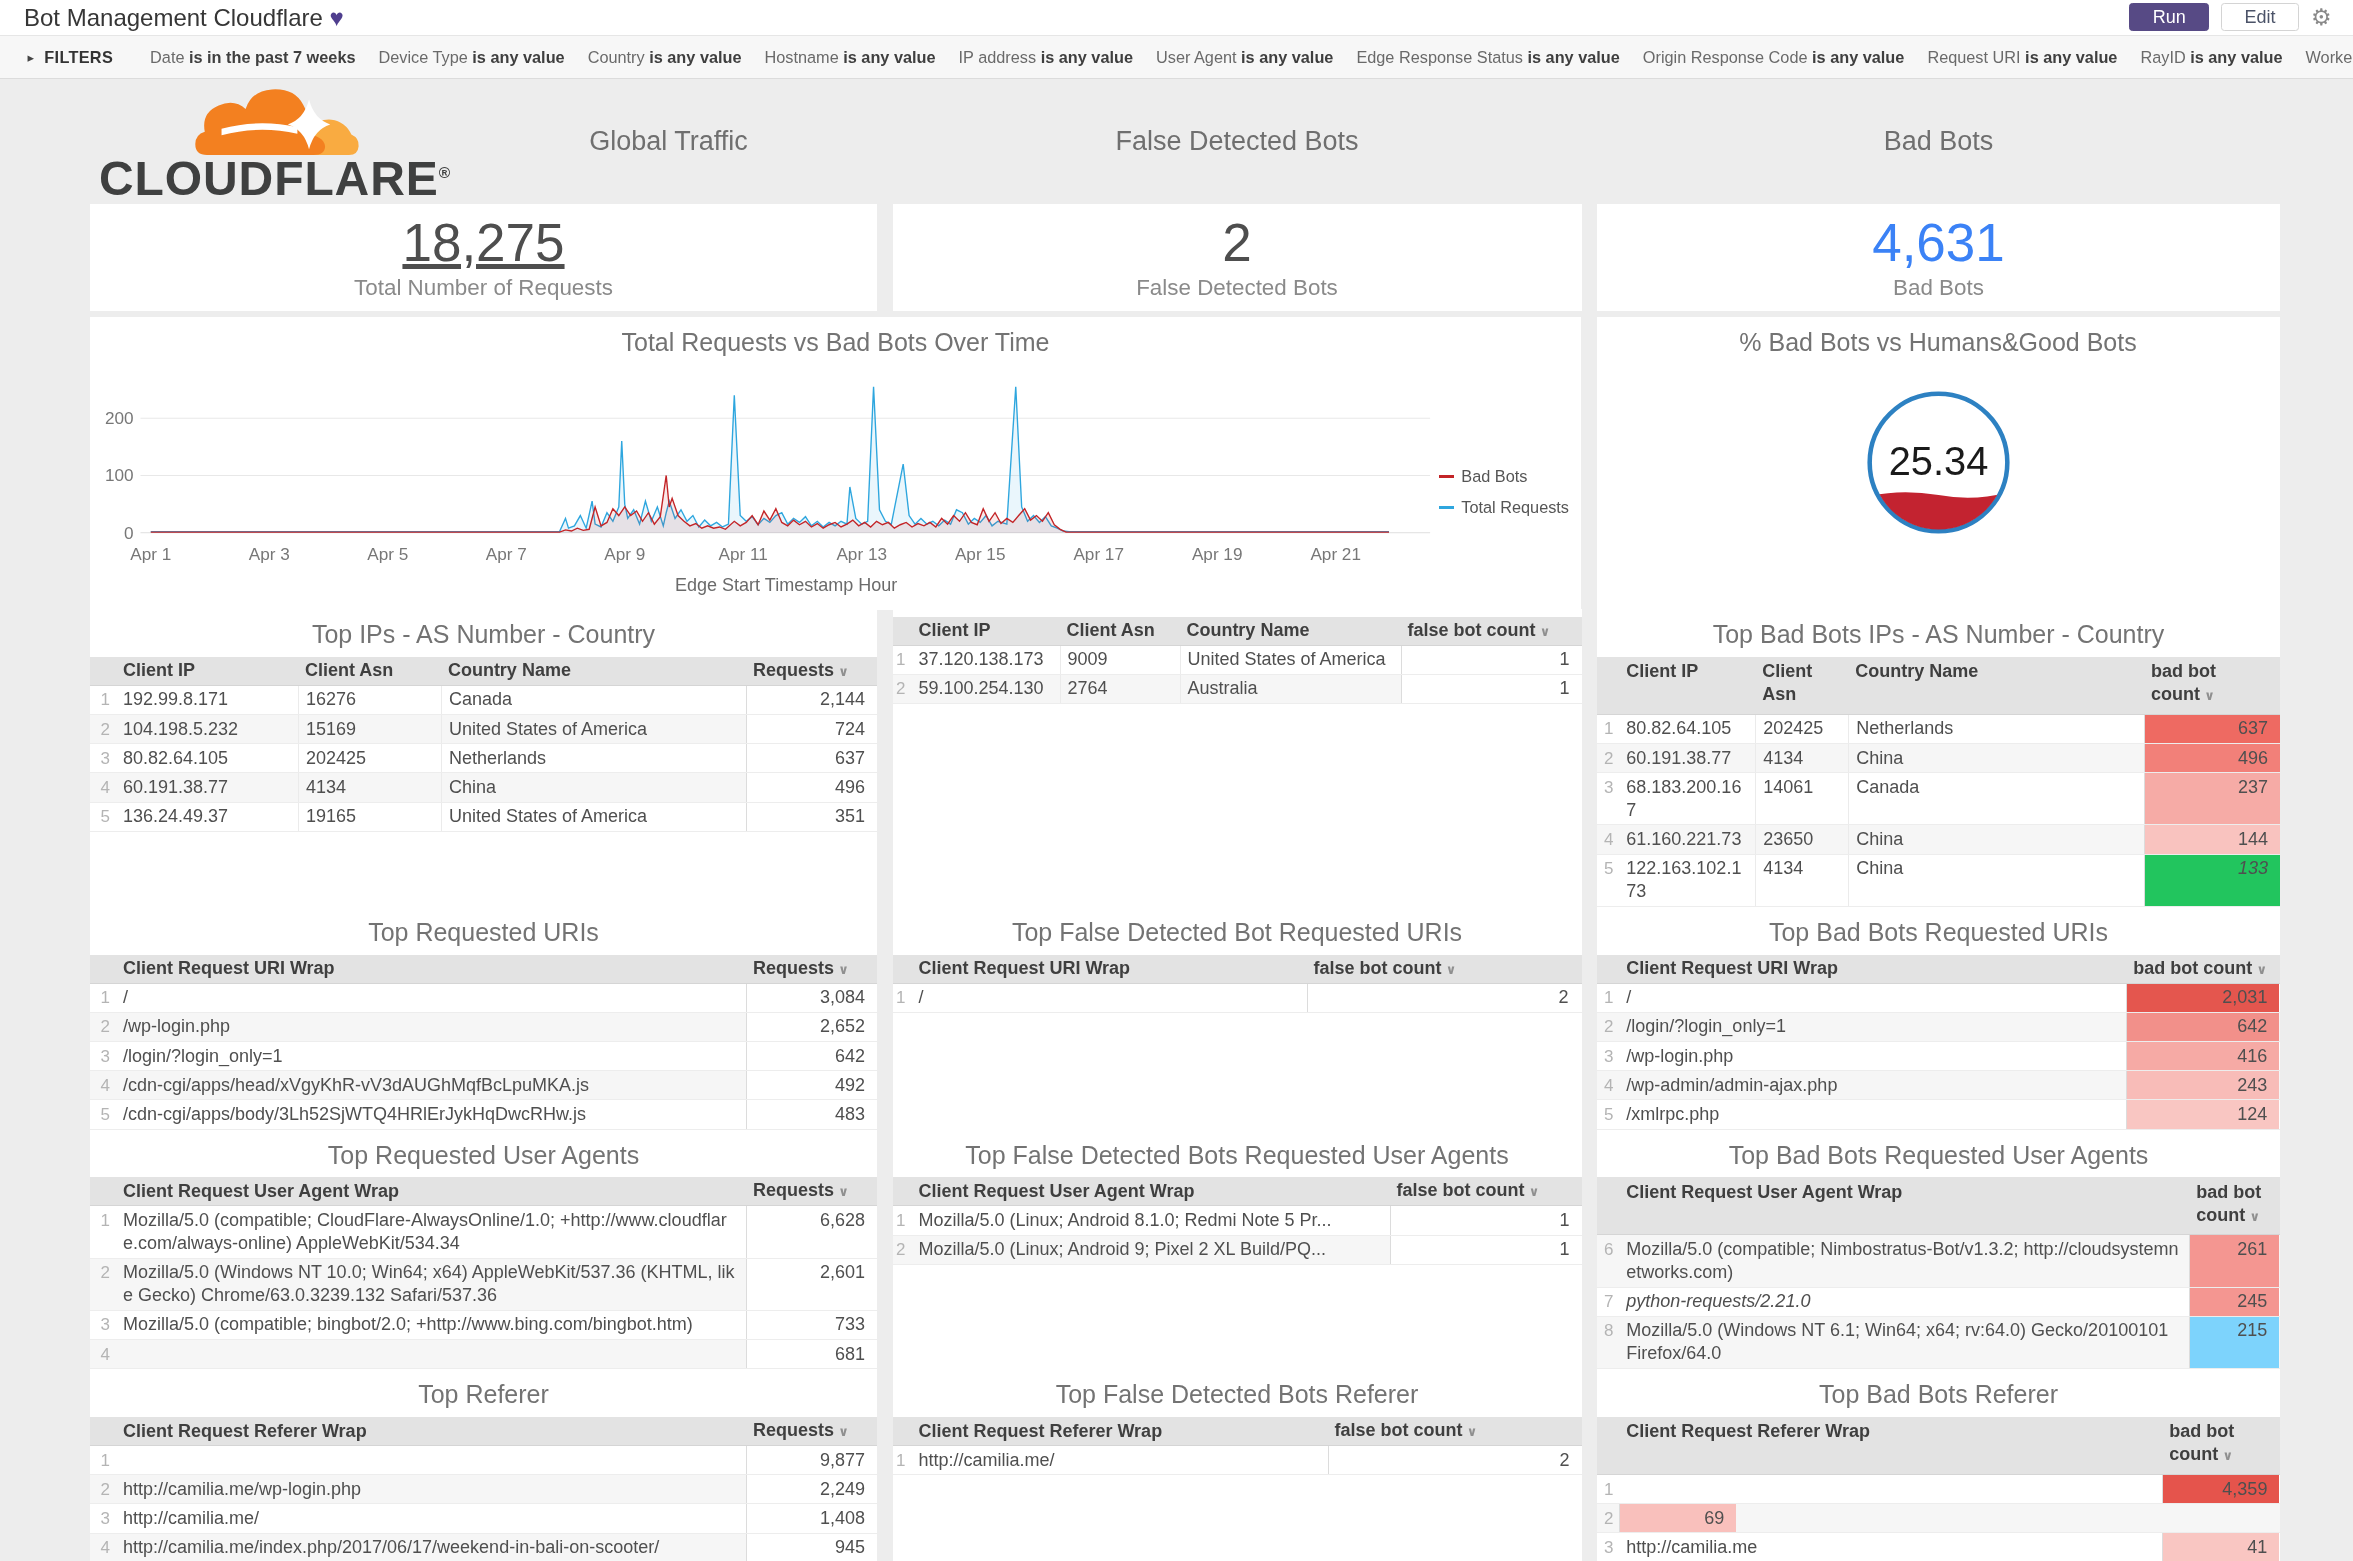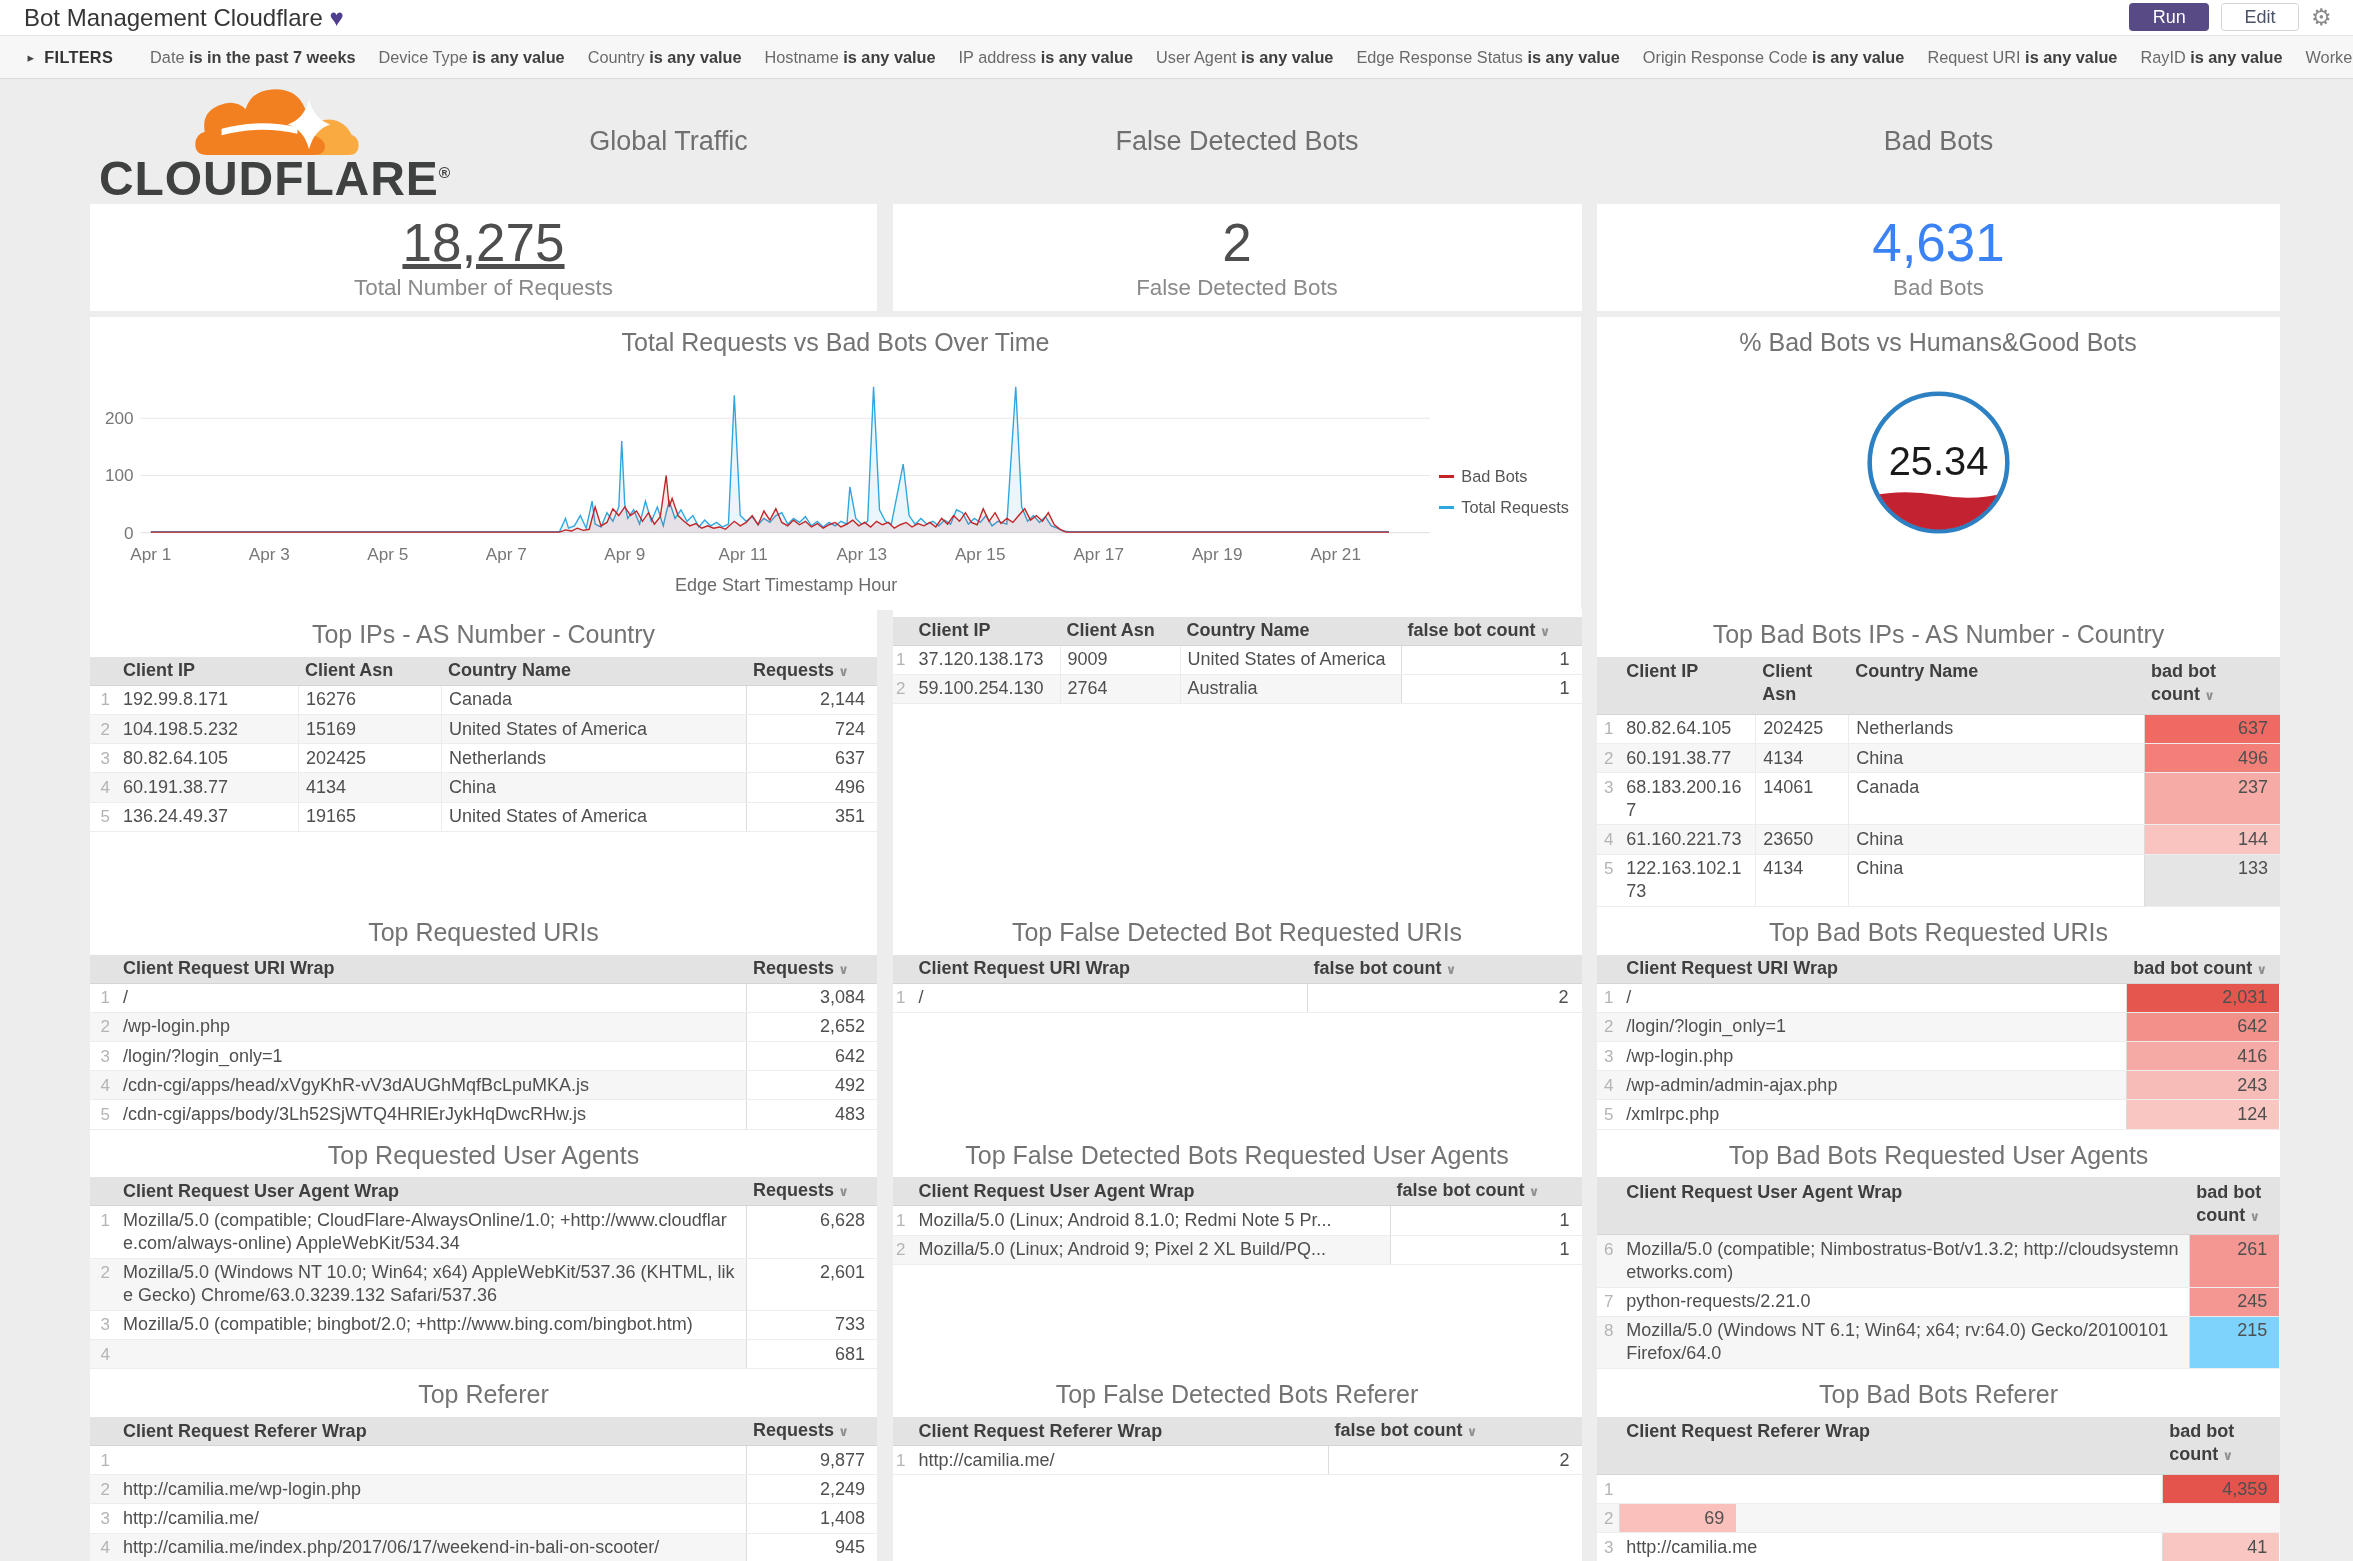--- a/index.html
+++ b/index.html
@@ -309,21 +309,21 @@
               <div class="td first" style="width: 136px;">61.160.221.73</div>
               <div class="td" style="width: 93px;">23650</div>
               <div class="td" style="width: 296px;">China</div>
               <div class="td sorted" style="width: 136px; background: rgb(249, 195, 191);">144</div>
             </div>
             <div class="trow">
               <div class="gut" style="width: 22.4px;">5</div>
               <div class="td first" style="width: 136px;">122.163.102.173</div>
               <div class="td" style="width: 93px;">4134</div>
               <div class="td" style="width: 296px;">China</div>
-              <div class="td sorted" style="width: 136px; background: #e5e5e5;">133</div>
+              <div class="td sorted" style="width: 136px; background: #22c55e; font-style: italic;">133</div>
             </div>
           </div>
         </section>
       </div>
     <div class="grid3" id="trow1">
         <section class="card tcard">
           <h3 class="ctitle">Top Requested URIs</h3>
           <div class="tbl">
             <div class="thead">
               <div class="gut" style="width: 26px;"></div>
@@ -467,21 +467,21 @@
               <div class="th" style="width: 570px;"><span>Client Request User Agent Wrap</span></div>
               <div class="th" style="width: 90px;"><span>bad bot count</span><span class="sortglyph">∨</span></div>
             </div>
             <div class="trow even">
               <div class="gut" style="width: 22.4px;">6</div>
               <div class="td first" style="width: 570px;">Mozilla/5.0 (compatible; Nimbostratus-Bot/v1.3.2; http://cloudsystemnetworks.com)</div>
               <div class="td sorted" style="width: 90px; background: rgb(244, 150, 145);">261</div>
             </div>
             <div class="trow">
               <div class="gut" style="width: 22.4px;">7</div>
-              <div class="td first" style="width: 570px;">python-requests/2.21.0</div>
+              <div class="td first" style="width: 570px; font-style: italic;">python-requests/2.21.0</div>
               <div class="td sorted" style="width: 90px; background: rgb(244, 150, 145);">245</div>
             </div>
             <div class="trow even">
               <div class="gut" style="width: 22.4px;">8</div>
               <div class="td first" style="width: 570px;">Mozilla/5.0 (Windows NT 6.1; Win64; x64; rv:64.0) Gecko/20100101 Firefox/64.0</div>
               <div class="td sorted" style="width: 90px; background: #7dd3fc;">215</div>
             </div>
           </div>
         </section>
       </div>

